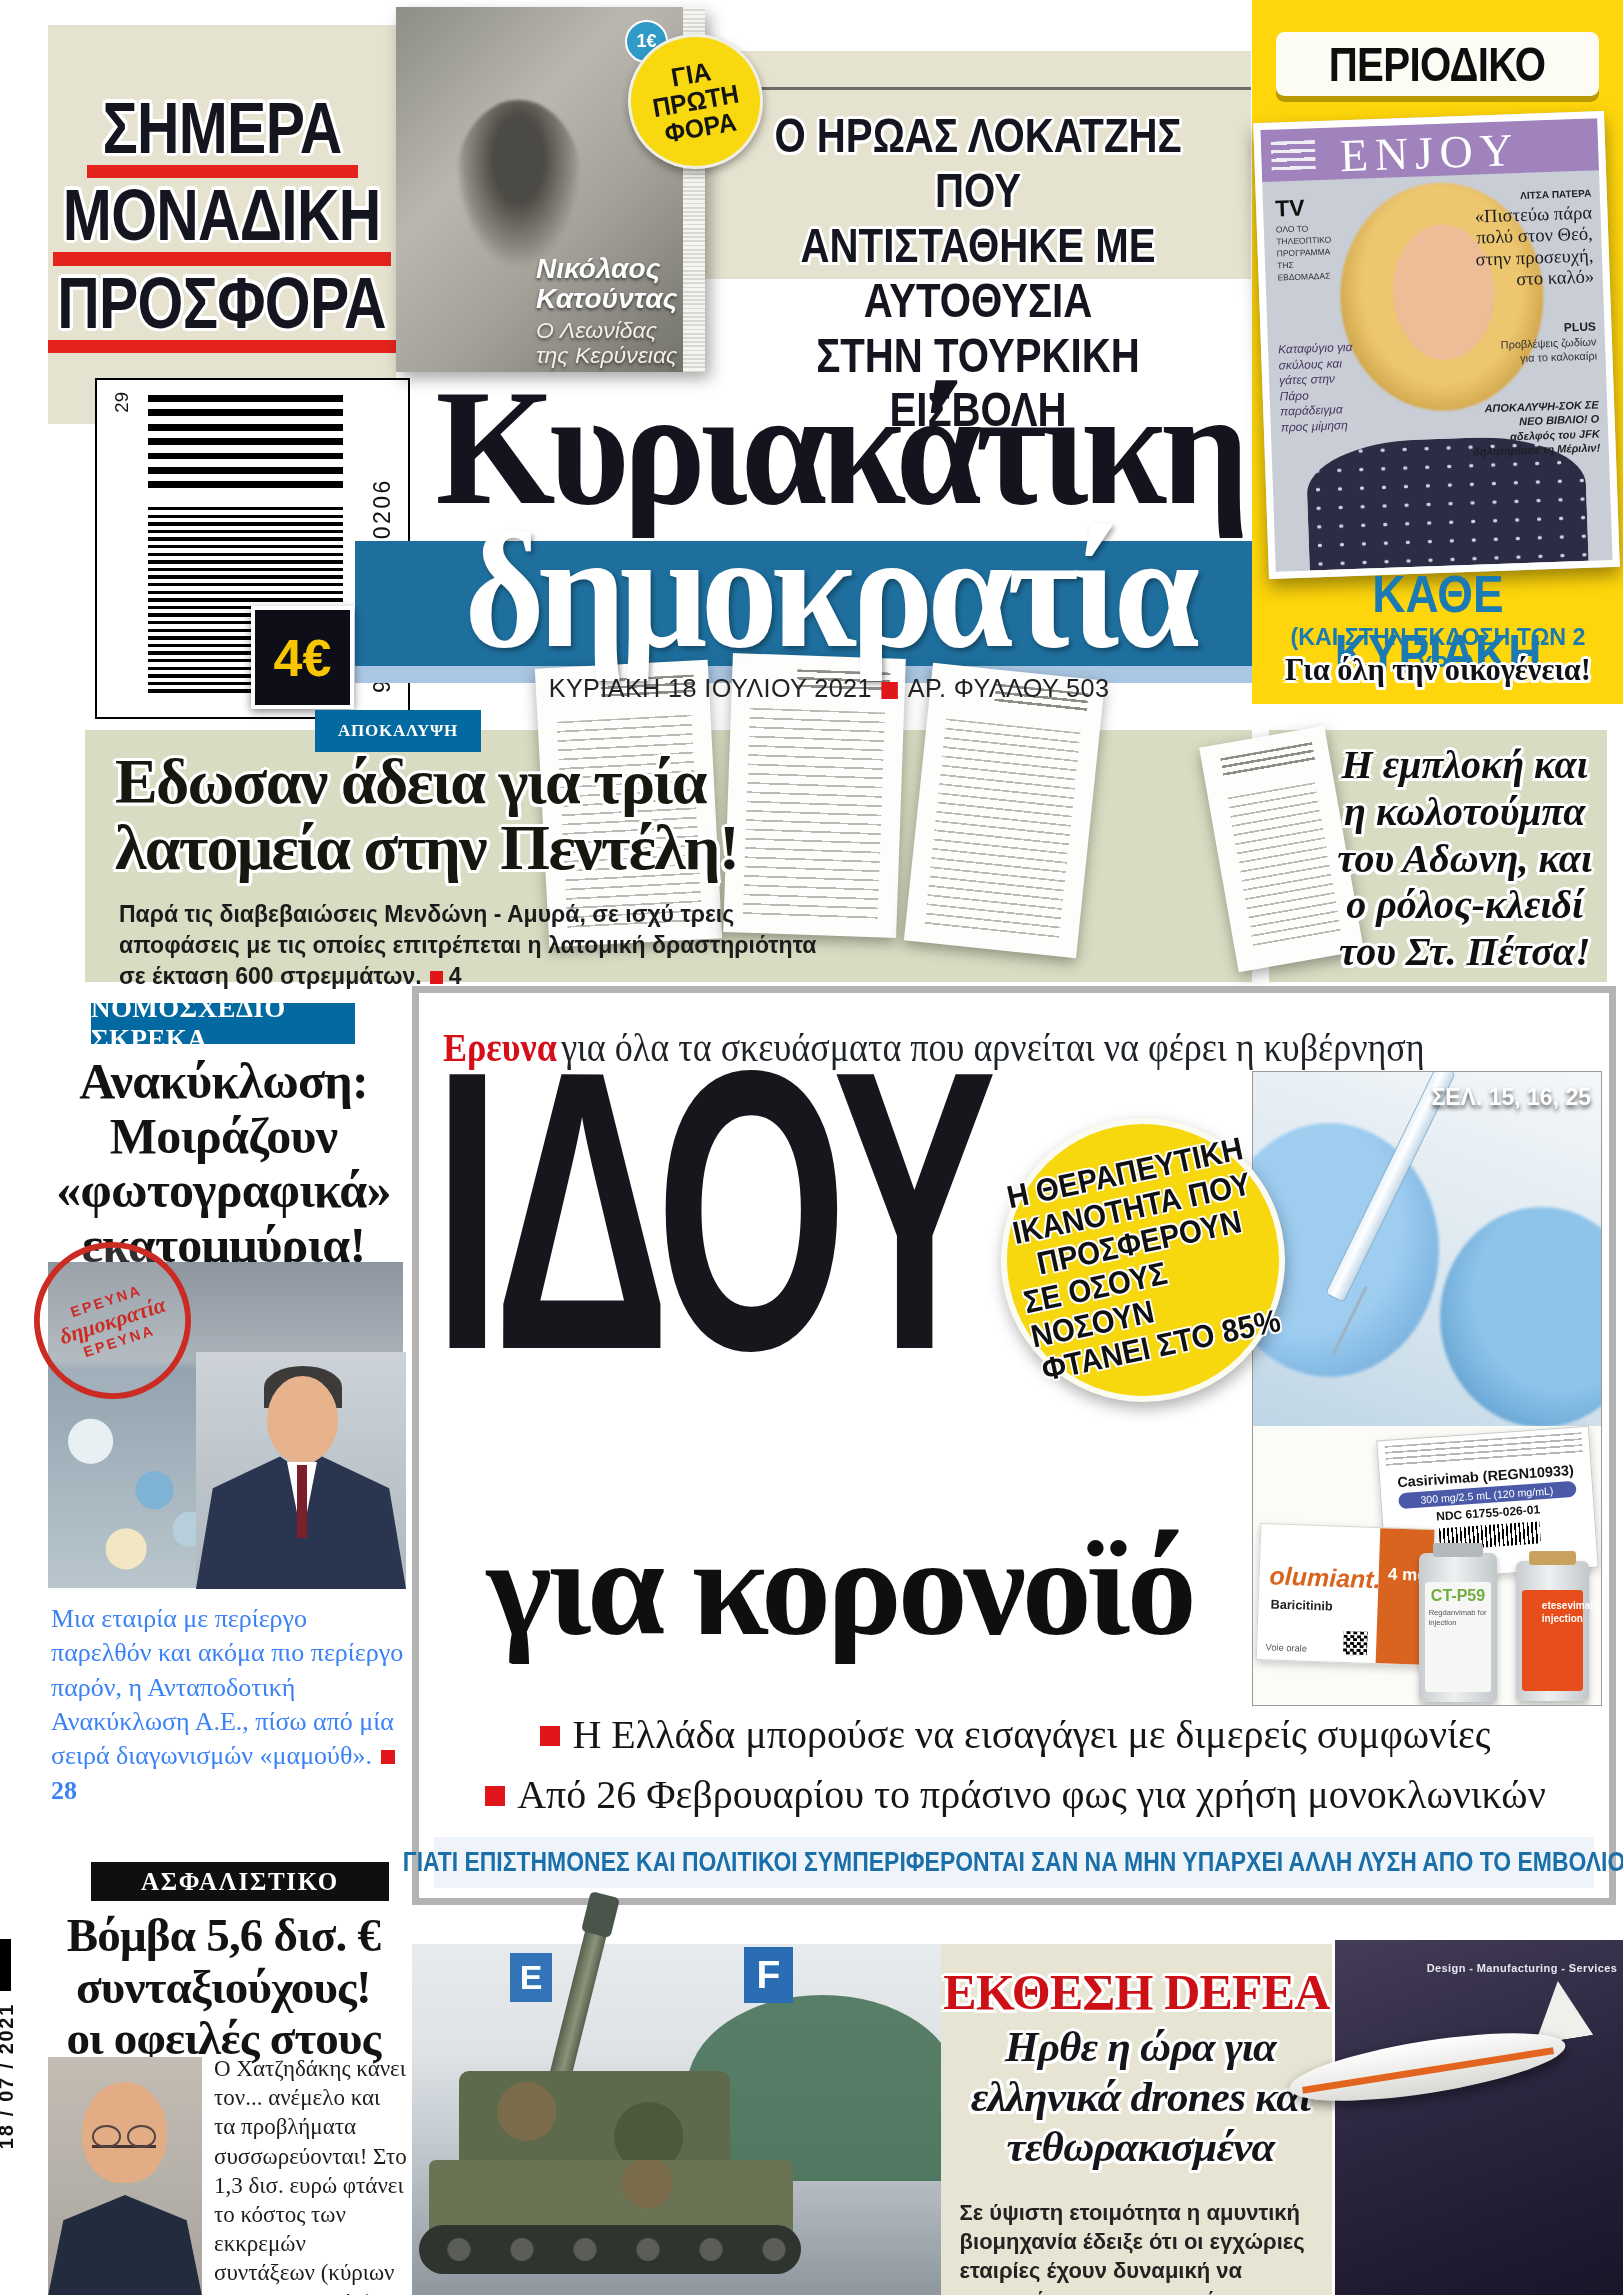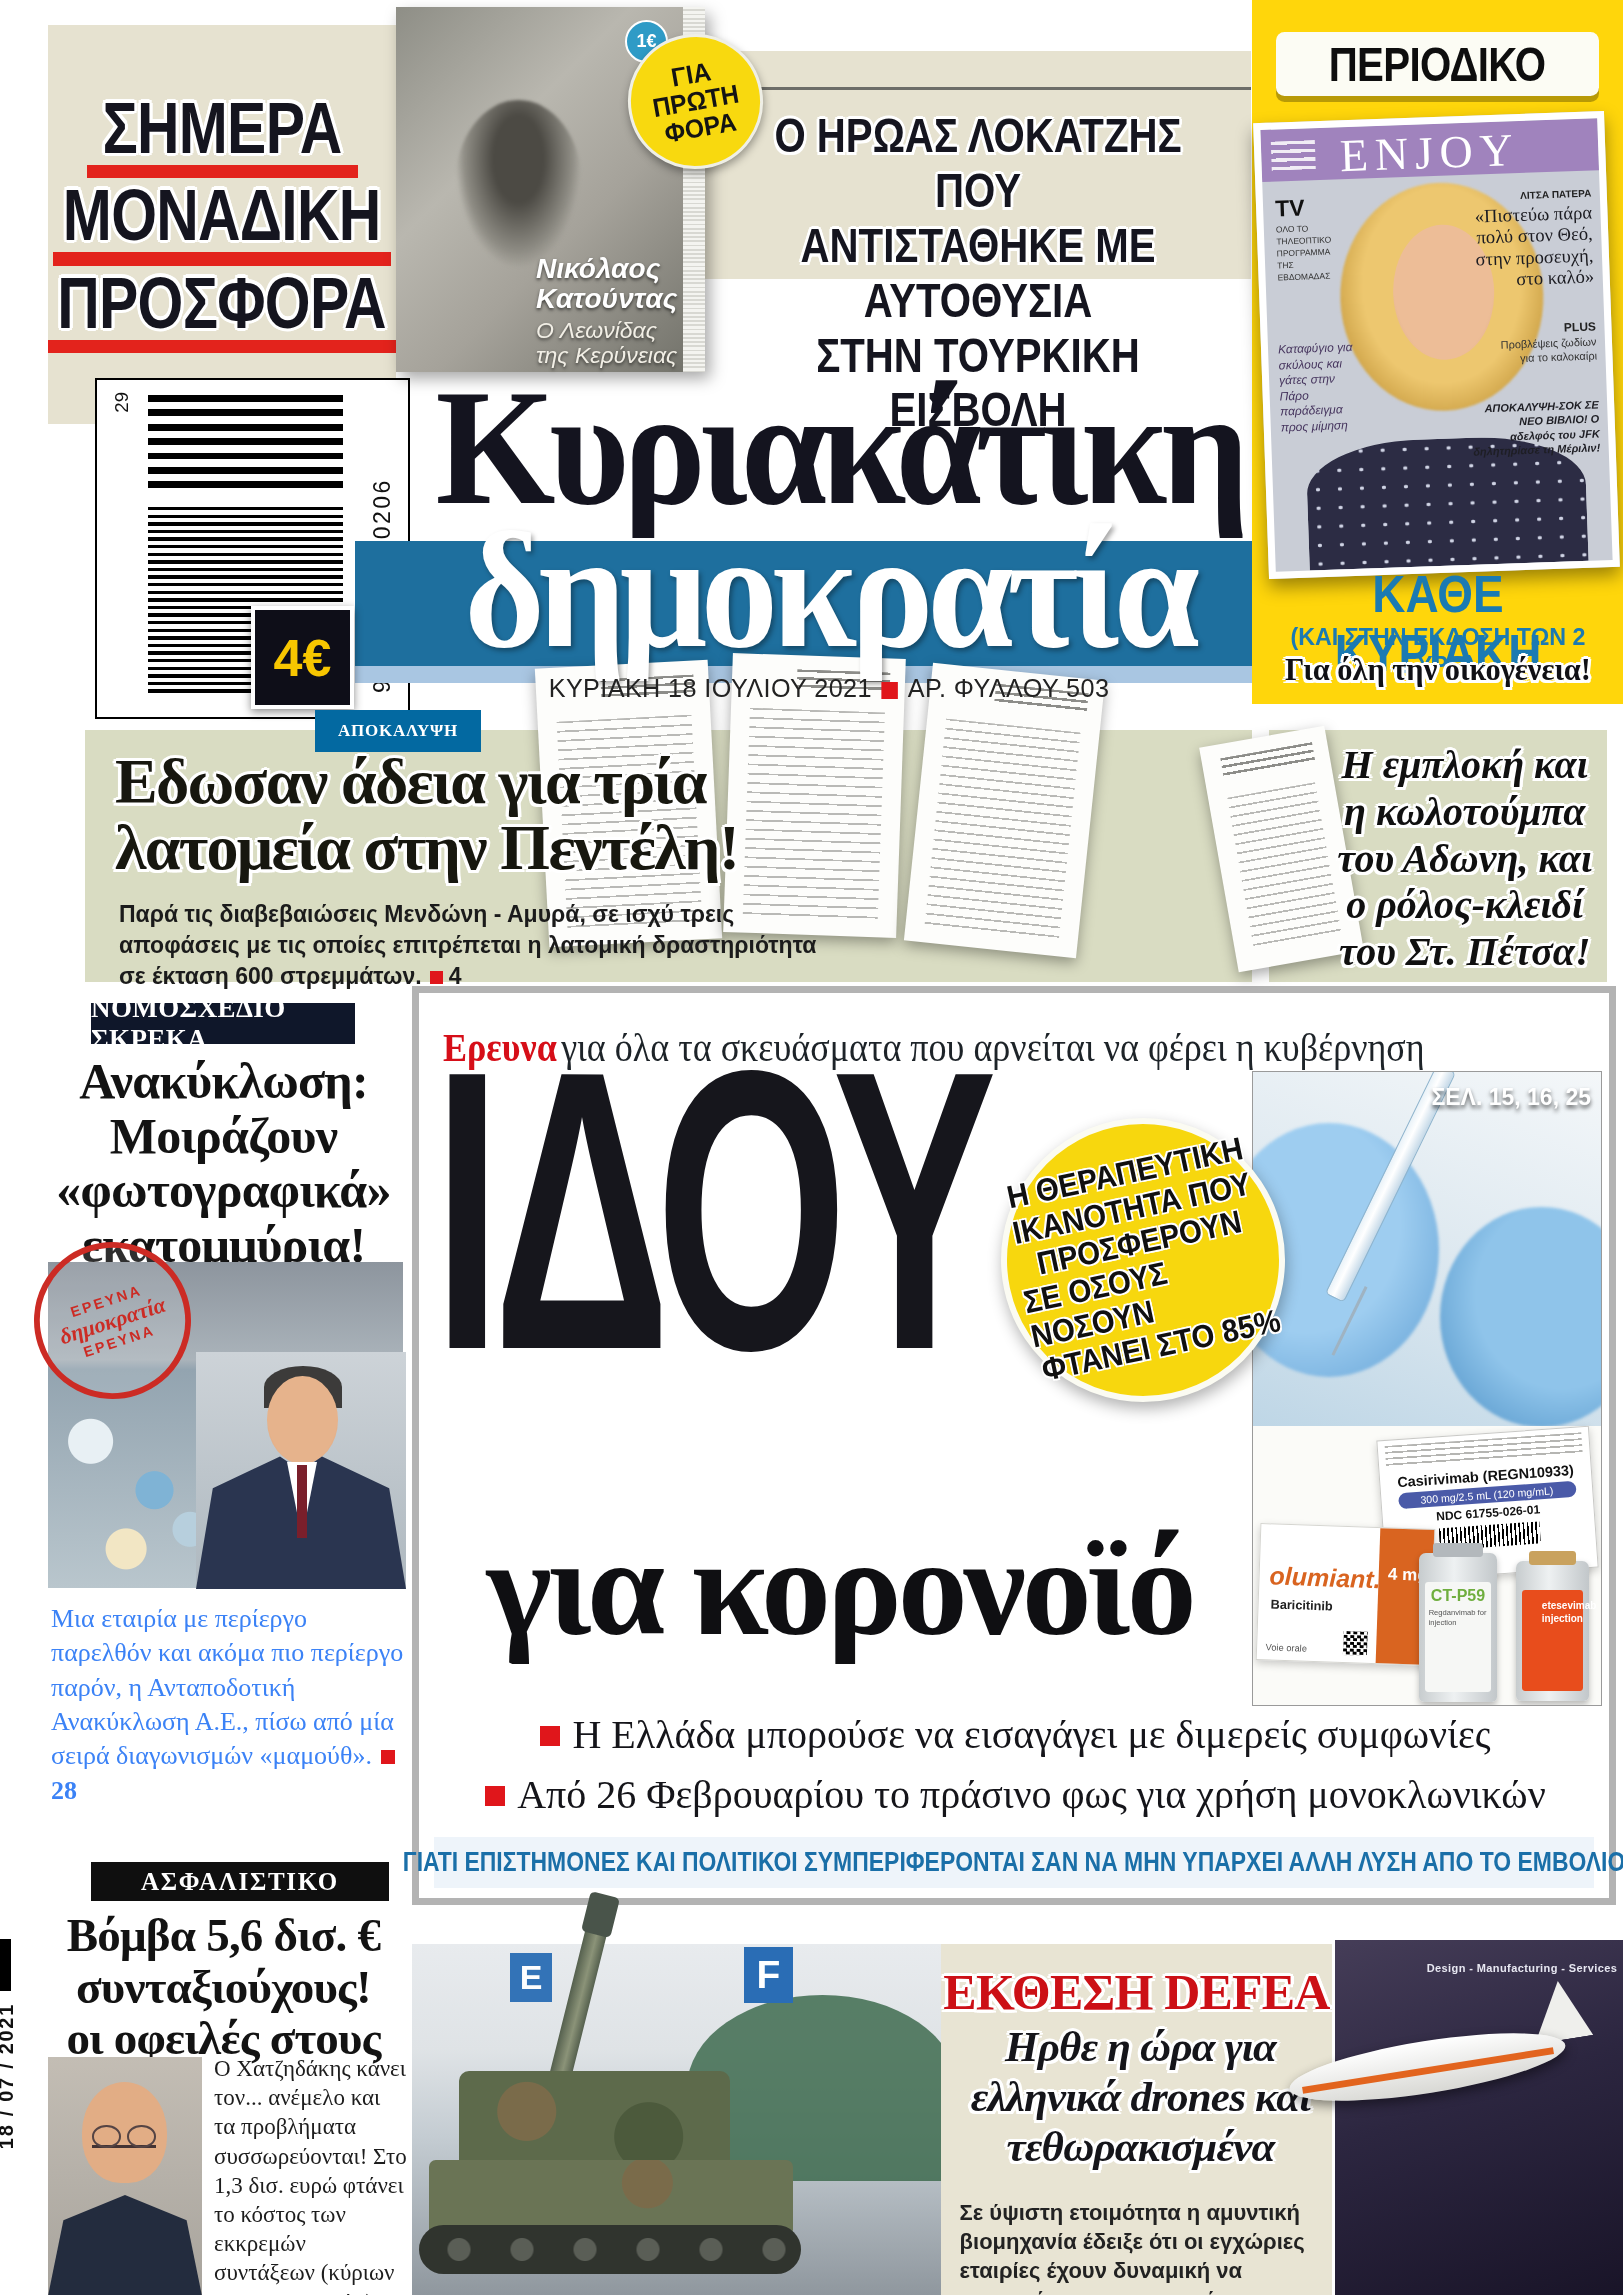--- a/index.html
+++ b/index.html
@@ -135,21 +135,21 @@
   .doc.d1{left:457px;top:-66px;transform:rotate(-3deg);}
   .doc.d2{left:643px;top:-74px;transform:rotate(2deg);}
   .doc.d3{left:833px;top:-59px;transform:rotate(6deg);}
   .rev-side{left:1269px;top:730px;width:338px;height:252px;background:#d9dcc2;}
   .doc.ds{left:-51px;top:5px;width:127px;height:228px;transform:rotate(-10deg);z-index:1;}
   .rev-side-text{position:absolute;right:6.8px;top:12px;width:271px;text-align:center;z-index:2;}
   .rev-side-text div{font-family:"Liberation Serif",serif;font-weight:bold;font-style:italic;
        font-size:40px;line-height:1.17;color:#101010;}
 
   
-  .nomos-banner{left:91px;top:1003px;width:264px;height:41px;background:#0f172a;display:flex;
+  .nomos-banner{left:91px;top:1003px;width:264px;height:41px;background:#0369a1;display:flex;
        align-items:center;justify-content:center;color:#fff;font-weight:bold;font-size:27px;
        font-family:"Liberation Serif",serif;letter-spacing:0.4px;transform-origin:center;}
   .recycle-head{left:48px;top:1054px;width:351px;text-align:center;}
   .recycle-head div{font-family:"Liberation Serif",serif;font-weight:900;font-size:50px;
        color:#131313;line-height:1.09;letter-spacing:-0.8px;}
   .recycle-photo{left:48px;top:1262px;width:355px;height:326px;overflow:hidden;
        background:
         radial-gradient(circle at 12% 55%,#e8f0f4 0 22px,transparent 23px),
         radial-gradient(circle at 30% 70%,#7fb3d5 0 18.6px,transparent 19.5px),
         radial-gradient(circle at 50% 58%,#dce8b8 0 20px,transparent 21px),

